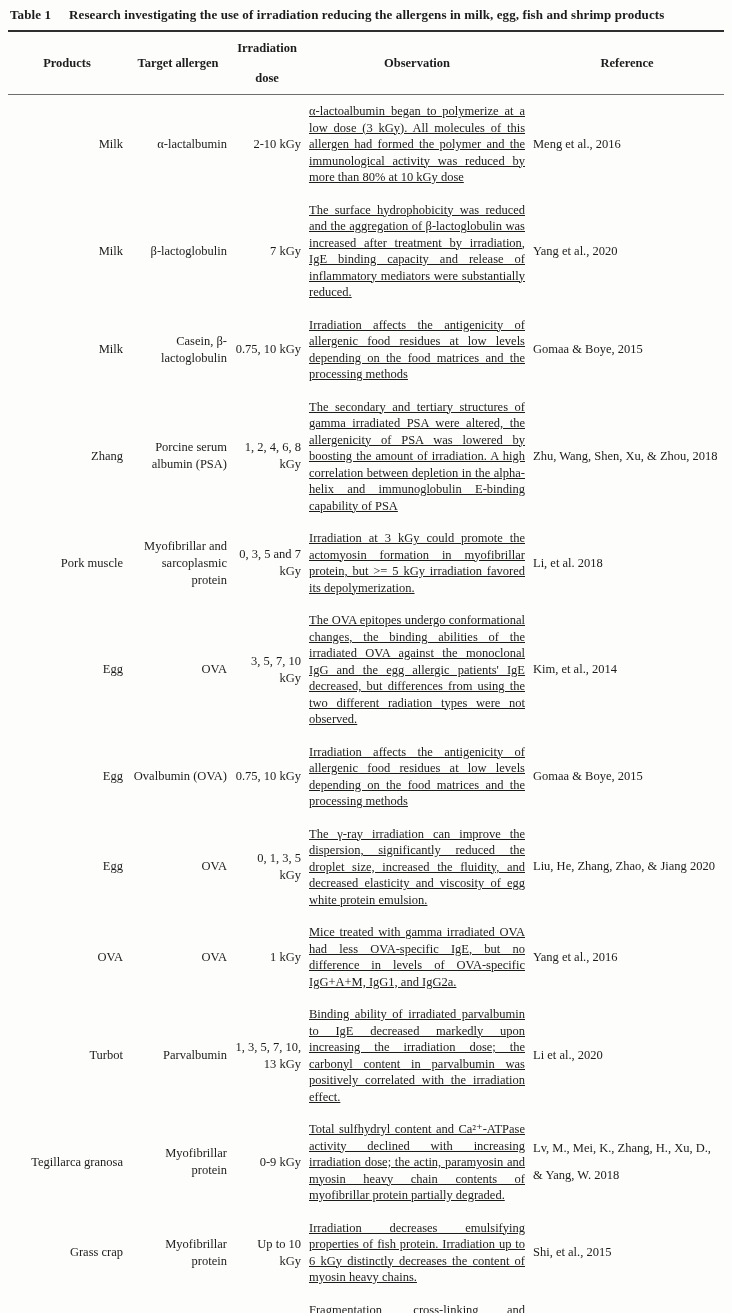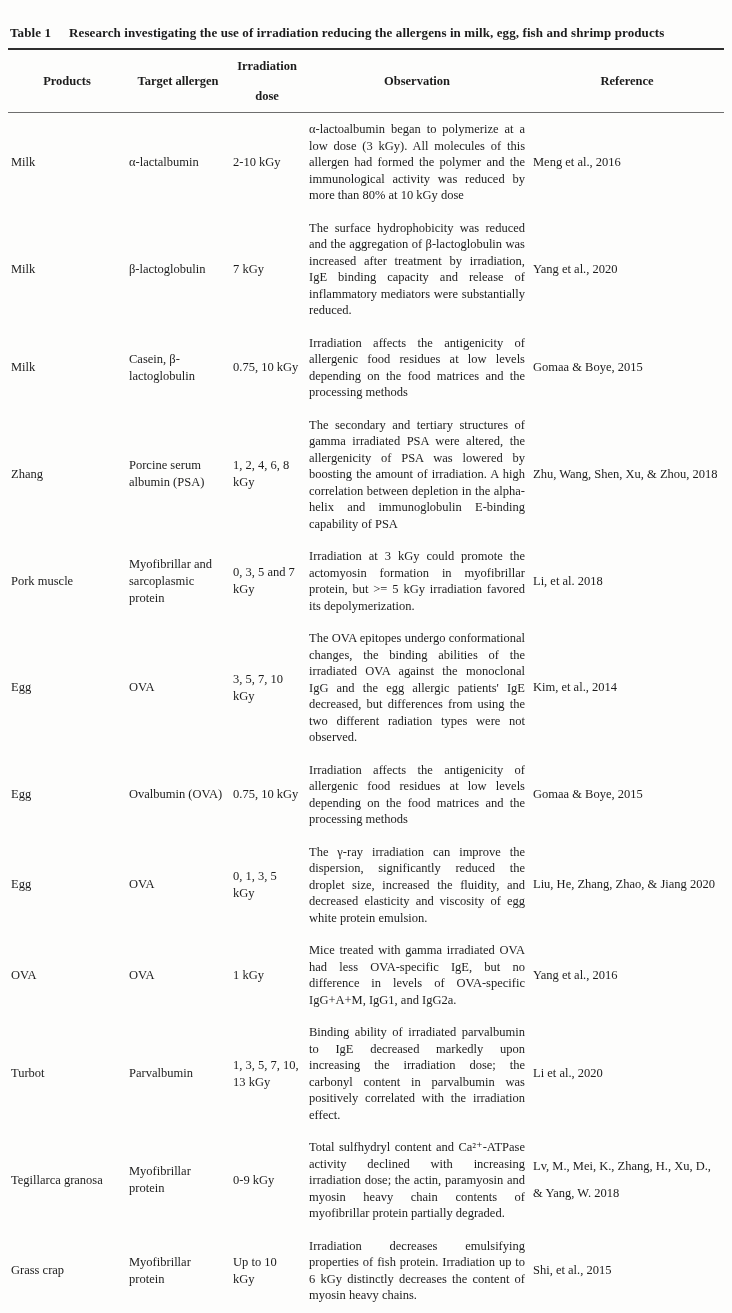--- a/index.html
+++ b/index.html
@@ -20,21 +20,20 @@
   .caption {
     font-weight: bold;
     font-size: 13px;
     padding: 3px 2px 7px 2px;
     border-bottom: 2px solid #2e2e2e;
     letter-spacing: 0.1px;
   }
   .caption .cap-label {
     display: inline-block;
     margin-right: 18px;
-    margin-top: 18px;
   }
   table.main {
     width: 716px;
     border-collapse: collapse;
     table-layout: fixed;
     border-bottom: 2.5px solid #8f8f8f;
   }
   col.c1 { width: 118px; }
   col.c2 { width: 104px; }
   col.c3 { width: 74px;  }
@@ -52,28 +51,29 @@
   }
   thead th.col-dose {
     line-height: 30px; 
   }
   tbody td {
     font-size: 12.5px;
     vertical-align: middle;
     padding: 8px 3px;
   }
   td.c-prod, td.c-allergen, td.c-dose {
-    text-align: left;
+    text-align: right;
     line-height: 17px;
   }
   td.c-obs {
     text-align: justify;
     line-height: 16.5px;
     padding-left: 5px;
     padding-right: 5px;
+    text-decoration: underline;
   }
   td.c-ref {
     text-align: left;
     line-height: 2.15;
   }
 </style>
 </head>
 <body>
 
 <div class="page">

